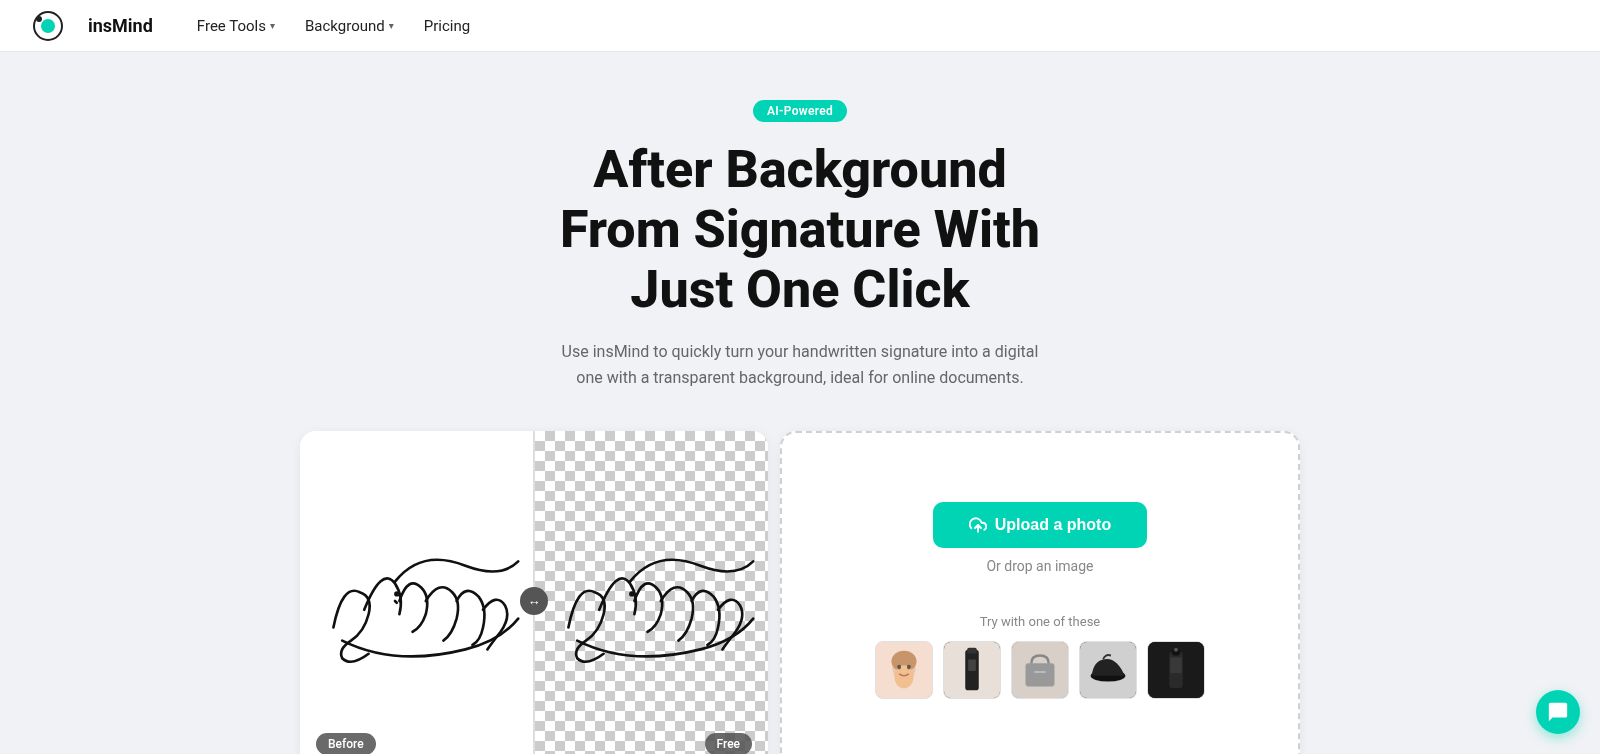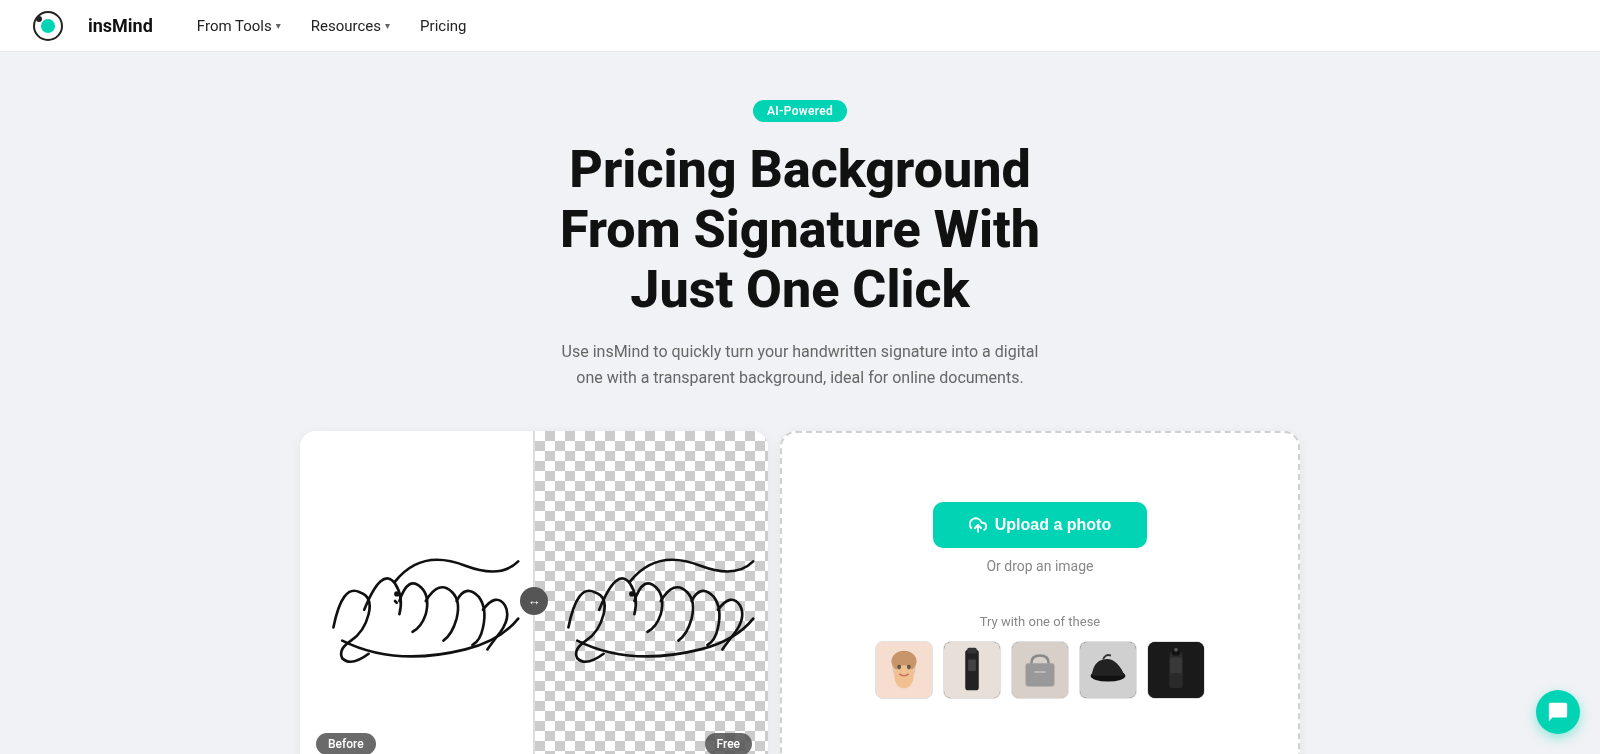--- a/index.html
+++ b/index.html
@@ -293,37 +293,37 @@
   <a href="#" class="nav-logo">
     <svg class="nav-logo-icon" viewBox="0 0 32 32" fill="none" xmlns="http://www.w3.org/2000/svg">
       <circle cx="16" cy="16" r="14" stroke="#222" stroke-width="2"></circle>
       <circle cx="16" cy="16" r="7" fill="#00d4b4"></circle>
       <circle cx="7" cy="9" r="3" fill="#222"></circle>
     </svg>
     <span>insMind</span>
   </a>
   <div class="nav-links">
     <a href="#" class="nav-link">
-      <span>From Tools</span>
+      <span>Free Tools</span>
       <span class="chevron">▾</span>
     </a>
     <a href="#" class="nav-link">
-      <span>Resources</span>
+      <span>Background</span>
       <span class="chevron">▾</span>
     </a>
     <a href="#" class="nav-link">
       <span>Pricing</span>
     </a>
   </div>
 </nav>
 
 <section class="hero">
   <div class="badge">AI-Powered</div>
   <h1 class="hero-title">
-    <span>Pricing Background</span><br>
+    <span>After Background</span><br>
     <span>From Signature With</span><br>
     <span>Just One Click</span>
   </h1>
   <p class="hero-subtitle">Use insMind to quickly turn your handwritten signature into a digital one with a transparent background, ideal for online documents.</p>
 
   <div class="demo-area">
 
     <div class="before-after-panel">
       <div class="before-side">
 

